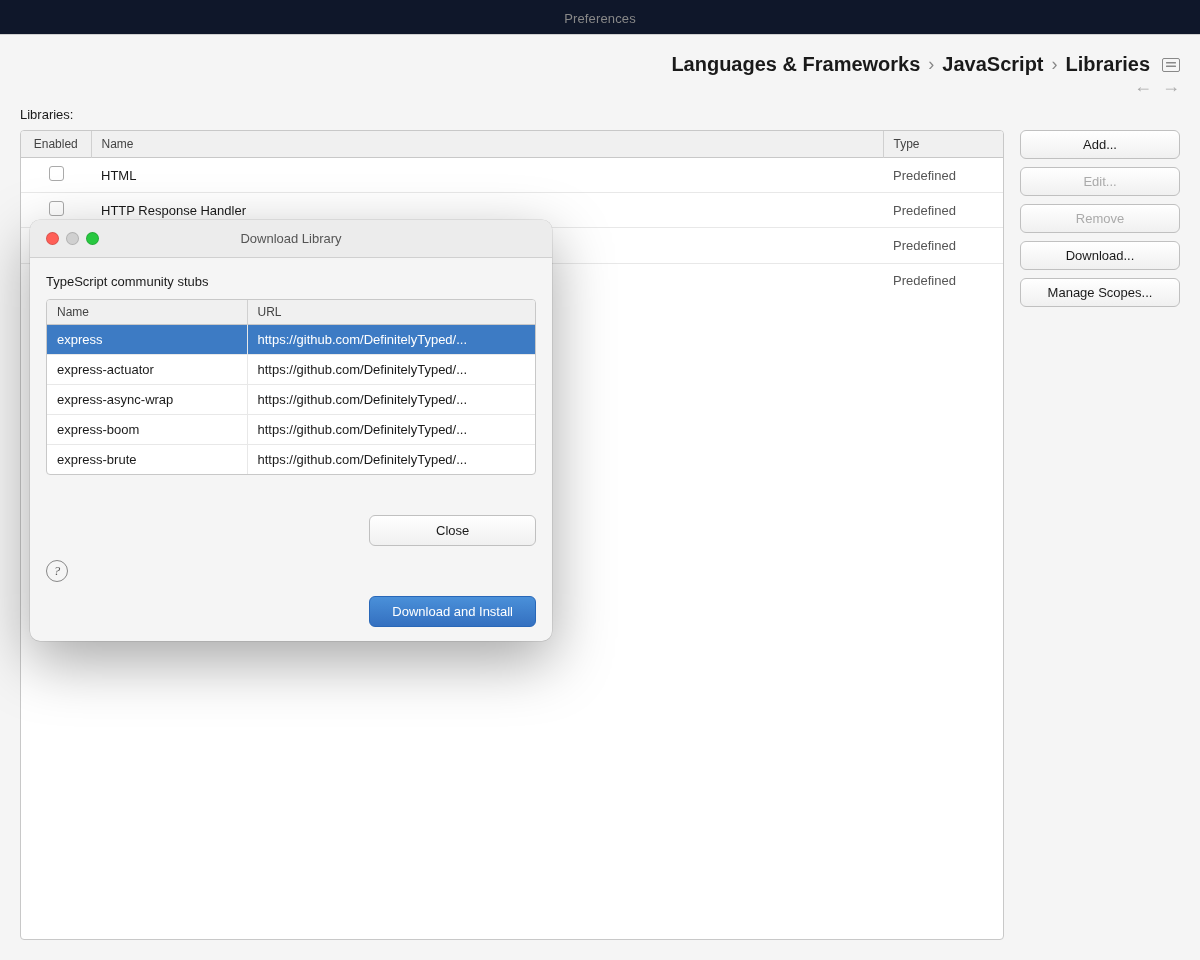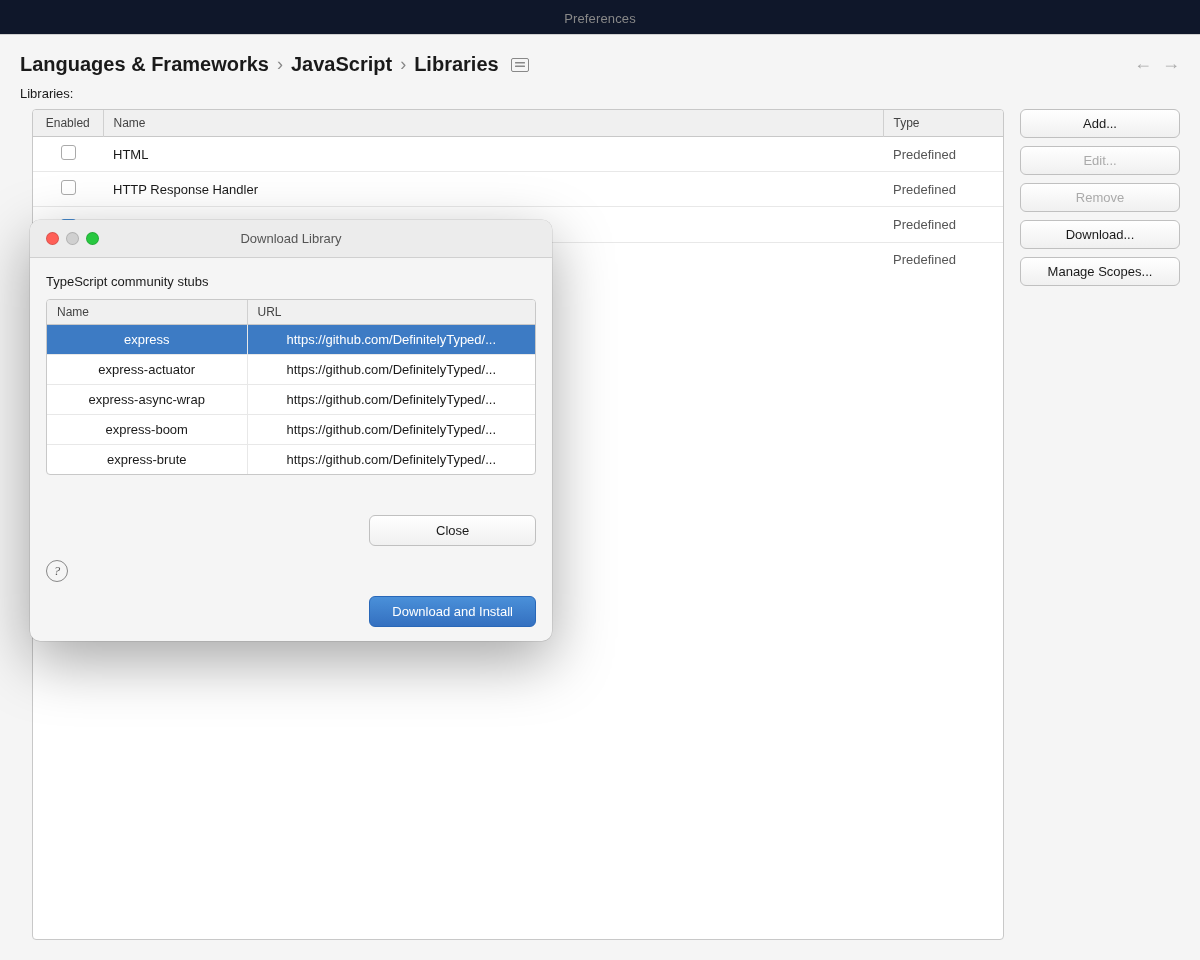--- a/index.html
+++ b/index.html
@@ -33,23 +33,24 @@
       background: #f5f5f5;
       flex: 1;
       display: flex;
       flex-direction: column;
       padding: 0 20px 20px 20px;
     }
 
     
     .breadcrumb-row {
       display: flex;
-      align-items: flex-start;
+      align-items: flex-end;
       justify-content: space-between;
       padding: 18px 0 10px 0;
+      flex-direction: column;
     }
 
     .breadcrumb {
       display: flex;
       align-items: center;
       gap: 4px;
     }
 
     .breadcrumb-item {
       font-size: 20px;
@@ -101,21 +102,20 @@
       flex: 1;
     }
 
     
     .libraries-panel {
       flex: 1;
       border: 1px solid #c8c8c8;
       background: #fff;
       border-radius: 4px;
       overflow: hidden;
-      margin-left: 12px;
     }
 
     .lib-table {
       width: 100%;
       border-collapse: collapse;
     }
 
     .lib-table thead tr {
       background: #f0f0f0;
       border-bottom: 1px solid #c8c8c8;
@@ -313,21 +313,20 @@
       border-right: 1px solid #d0d0d0;
     }
 
     .dl-table thead th:last-child {
       border-right: none;
       margin-left: 8px;
     }
 
     .dl-table tbody tr {
       border-bottom: 1px solid #e8e8e8;
-      text-align: center;
     }
 
     .dl-table tbody tr:last-child {
       border-bottom: none;
     }
 
     .dl-table tbody tr.selected {
       background: #3d7bc4;
     }
 

